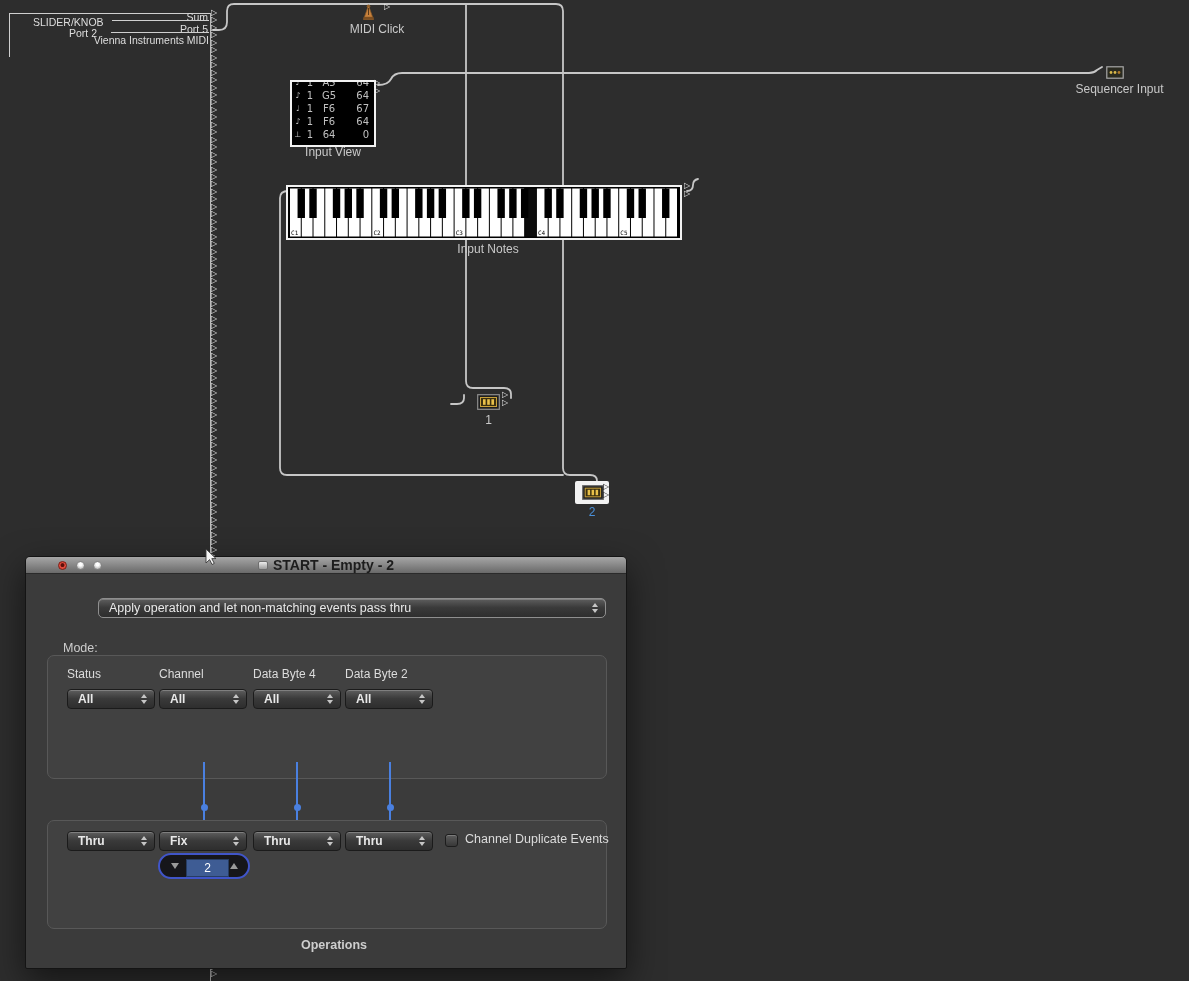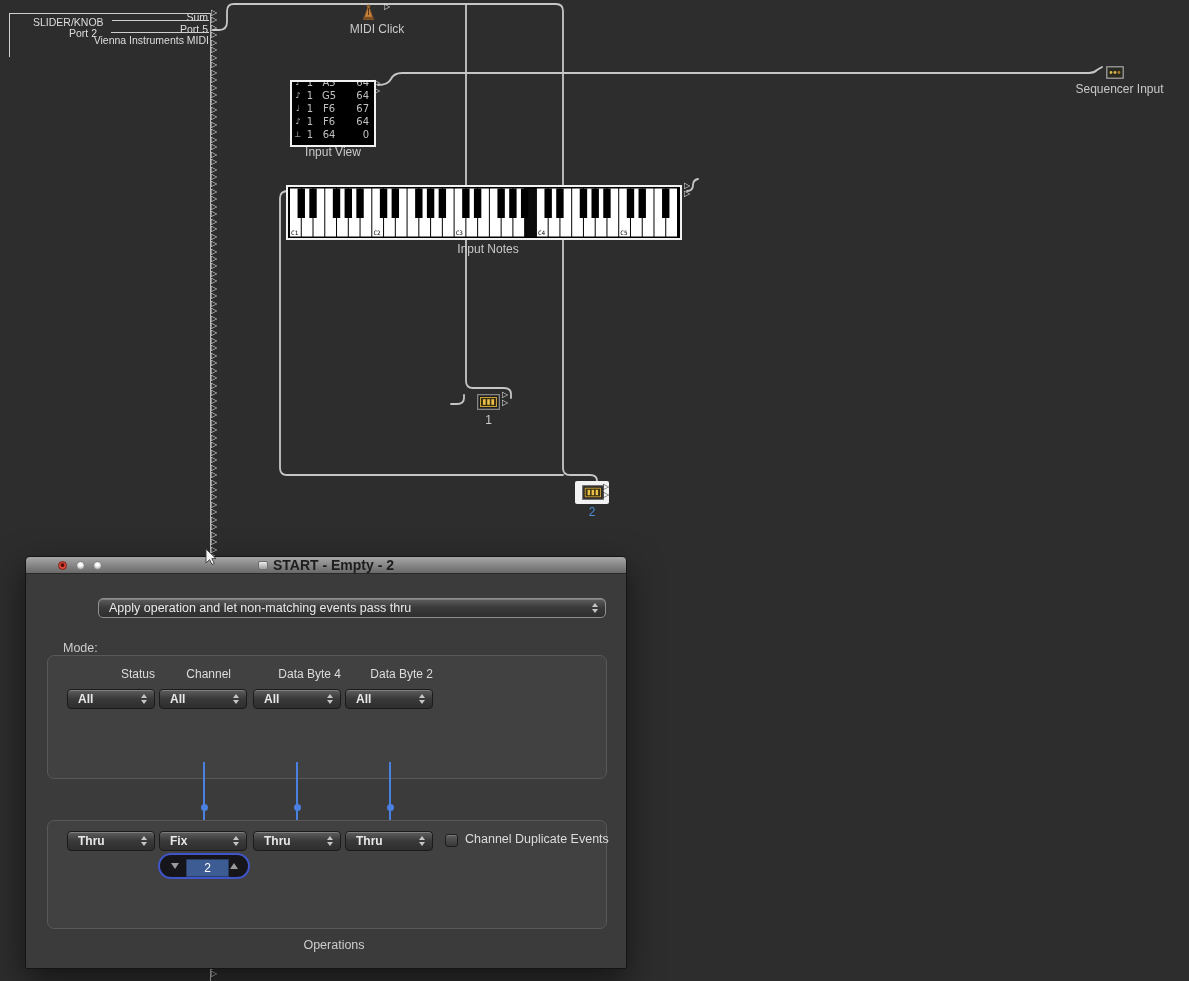--- a/index.html
+++ b/index.html
@@ -49,21 +49,21 @@
       background:linear-gradient(#5e5e5e,#3a3a3a 48%,#2e2e2e);border:1px solid #1b1b1b;
       box-shadow:inset 0 1px 0 rgba(255,255,255,.22);display:flex;align-items:center;
       color:#e9e9e9;font-size:12px;font-weight:700;padding:0 5px;cursor:default;}
   .dd .lbl{flex:1;padding-left:5px;white-space:nowrap;overflow:hidden;}
   .stp{display:flex;flex-direction:column;gap:2px;align-items:center;padding:0 2px;}
   .tup{width:0;height:0;border-left:3.5px solid transparent;border-right:3.5px solid transparent;
        border-bottom:4.5px solid #c6c6c6;}
   .tdn{width:0;height:0;border-left:3.5px solid transparent;border-right:3.5px solid transparent;
        border-top:4.5px solid #c6c6c6;}
   #modedd{border:1px solid #8f8f8f;border-radius:5px;font-weight:400;}
-  .colhead{position:absolute;width:88px;text-align:right;font-size:12px;color:#dcdcdc;white-space:nowrap;}
+  .colhead{position:absolute;width:88px;text-align:left;font-size:12px;color:#dcdcdc;white-space:nowrap;}
   
   .bwire{position:absolute;width:2px;background:#4a80e0;}
   .bdot{position:absolute;width:7px;height:7px;border-radius:50%;background:#4a80e0;}
   
   #spinner{position:absolute;left:132px;top:296px;width:92px;height:26px;box-sizing:border-box;
            border:2.5px solid #4055c9;border-radius:13px;background:#16161a;
            display:flex;align-items:center;}
   #spinval{position:absolute;left:26px;top:3.5px;width:41px;height:16px;background:#3e5c94;
            border:1px solid #273d63;color:#fff;font-size:12px;text-align:center;line-height:16px;}
   .spbtn{position:absolute;top:8px;width:0;height:0;}
@@ -397,21 +397,21 @@
       <span class="stp">
           <i class="tup"></i>
           <i class="tdn"></i>
         </span>
     </div>
 
 
     <div class="panel" style="top:98px;height:122px;"></div>
 
     <div class="colhead" style="left:41px;top:110px;">Status</div>
-    <div class="colhead" style="left:117px;top:110px;">Channel</div>
+    <div class="colhead" style="left:133px;top:110px;">Channel</div>
     <div class="colhead" style="left:227px;top:110px;">Data Byte 4</div>
     <div class="colhead" style="left:319px;top:110px;">Data Byte 2</div>
 
     <div class="dd" style="left:41px;top:132px;width:88px;">
       <span class="lbl">All</span>
       <span class="stp">
           <i class="tup"></i>
           <i class="tdn"></i>
         </span>
     </div>
@@ -477,19 +477,19 @@
 
     <div id="fdcheck"></div>
     <div id="fdlabel">Channel Duplicate Events</div>
 
     <div id="spinner">
       <i class="spbtn" id="spdn"></i>
       <span id="spinval">2</span>
       <i class="spbtn" id="spup"></i>
     </div>
 
-    <div class="wlabel center" style="left:16px;right:0;top:381px;">Operations</div>
+    <div class="wlabel center" style="left:16px;right:0;top:381px;font-weight:bold;">Operations</div>
   </div>
 
   <svg class="abs" width="13" height="18" style="left:205px;top:548px;z-index:50;">
     <path d="M1,1 L1,15 L4.6,11.6 L7,16.5 L9.3,15.4 L6.8,10.6 L11,10.6 Z" fill="#f4f4f4" stroke="#3a3a3a" stroke-width="0.9"></path>
   </svg>
 </div>
 
 </body></html>

